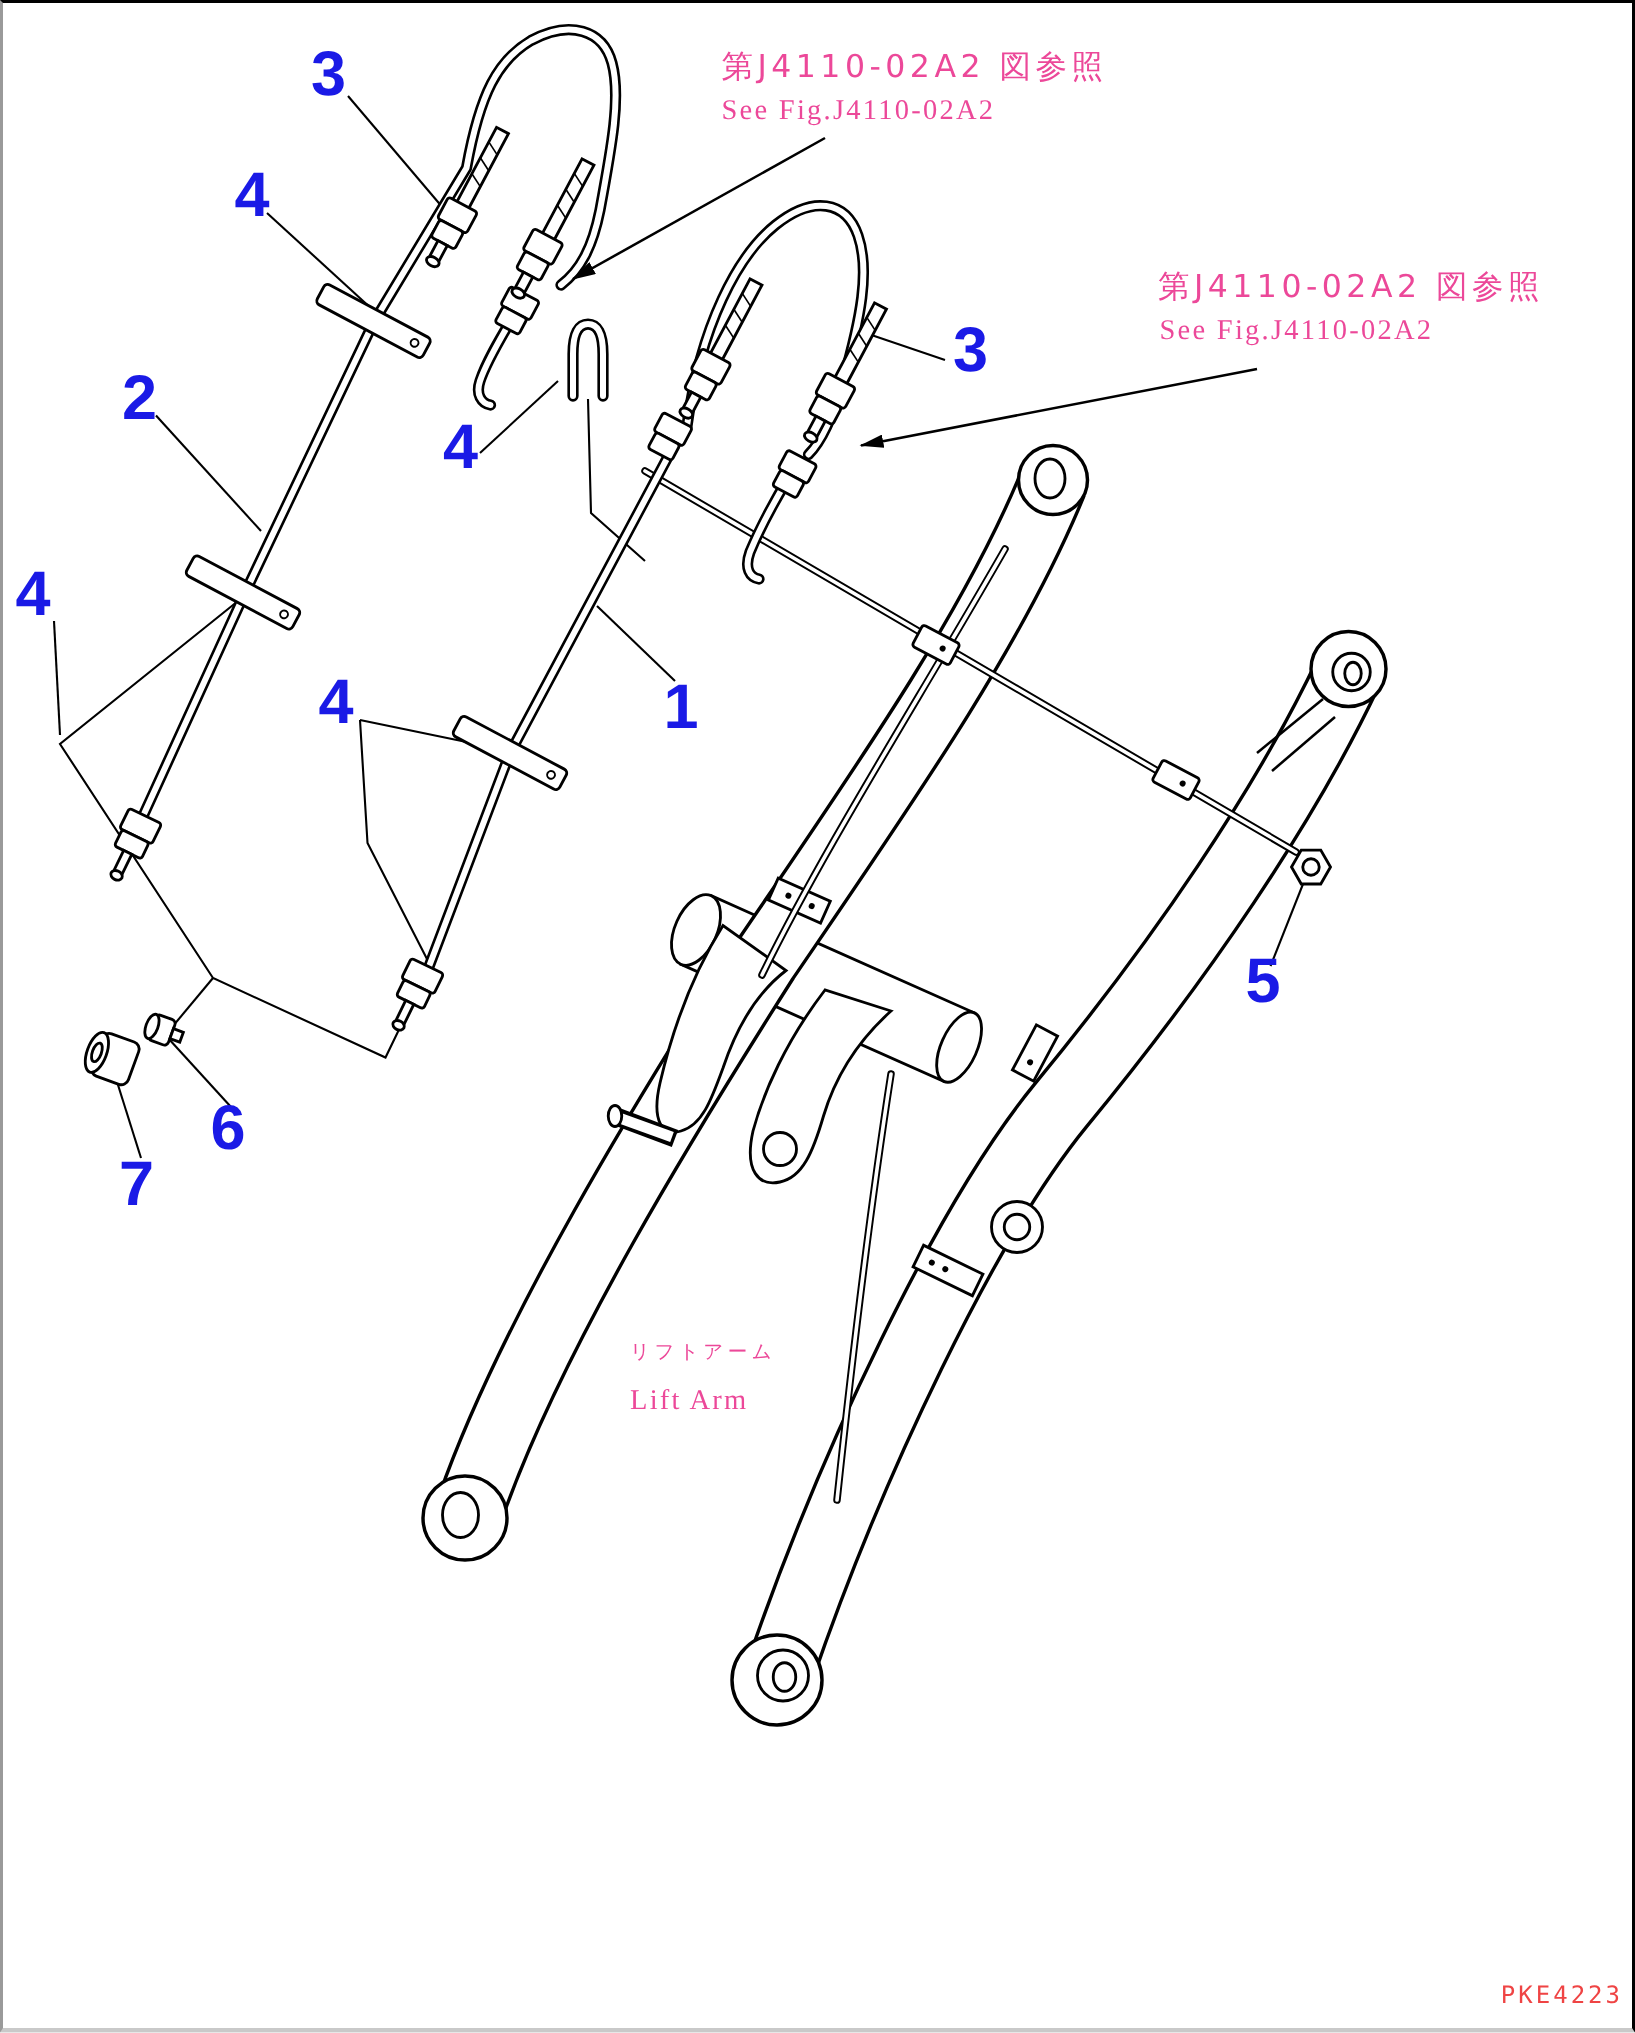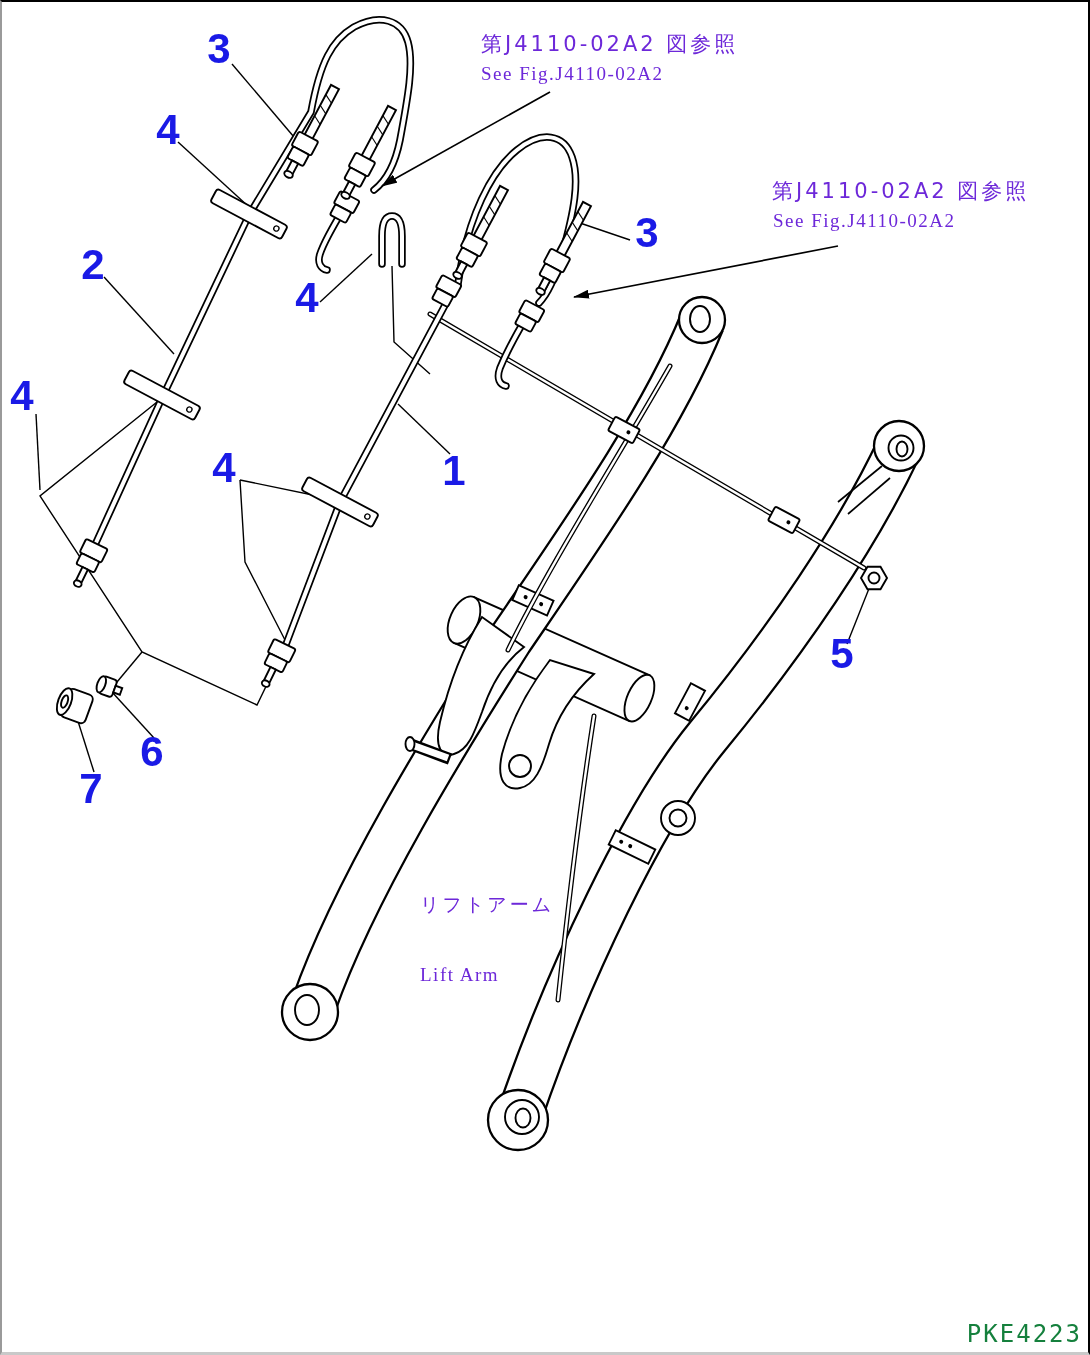--- a/index.html
+++ b/index.html
@@ -9,24 +9,24 @@
     background:#ffffff;
     overflow:hidden;
     box-sizing:border-box;
     border-top:2px solid #000;
     border-right:2px solid #000;
     border-left:2px solid #9a9a9a;
     border-bottom:3px solid #c9c9c9;
     font-family:"Liberation Sans", sans-serif;
   }
   svg{position:absolute;left:0;top:0;}
-  .lbl{position:absolute;color:#6d28d9;white-space:nowrap;}
+  .lbl{position:absolute;color:#ec4899;white-space:nowrap;}
   .jp{font-family:"DejaVu Sans", sans-serif;font-size:21px;letter-spacing:3px;}
   .en{font-family:Liberation Serif, serif;font-size:19px;letter-spacing:1.5px;}
-  .code{font-family:"DejaVu Sans Mono", monospace;font-size:24px;letter-spacing:2px;color:#15803d;}
+  .code{font-family:"DejaVu Sans Mono", monospace;font-size:16px;letter-spacing:2px;color:#ef4444;}
   .callout{
     position:absolute;
     transform:translate(-50%,-50%);
     font-family:"Liberation Sans", sans-serif;
     font-weight:bold;font-size:42px;line-height:1;
     color:#1a1ae6;
   }
   
   .ln  {fill:none;stroke:#000;stroke-width:1.4;}
   .ln2 {fill:none;stroke:#000;stroke-width:1.7;}
@@ -237,22 +237,22 @@
       <line x1="836" y1="244" x2="572" y2="295" class="ln2" marker-end="url(#arrow)"></line>
     </g>
   </svg>
 
   <div class="lbl jp" style="left:479px;top:28px;">第J4110-02A2 図参照</div>
   <div class="lbl en" style="left:479px;top:61px;">See Fig.J4110-02A2</div>
 
   <div class="lbl jp" style="left:770px;top:175px;">第J4110-02A2 図参照</div>
   <div class="lbl en" style="left:771px;top:208px;">See Fig.J4110-02A2</div>
 
-  <div class="lbl jp" style="left:418px;top:890px;font-size:19px;">リフトアーム</div>
-  <div class="lbl en" style="left:418px;top:962px;">Lift Arm</div>
+  <div class="lbl jp" style="left:418px;top:890px;font-size:13px;">リフトアーム</div>
+  <div class="lbl en" style="left:418px;top:921px;">Lift Arm</div>
 
   <div class="lbl code" style="right:6px;top:1318px;">PKE4223</div>
 
   <div class="callout" style="left:217px;top:47px;">3</div>
   <div class="callout" style="left:166px;top:128px;">4</div>
   <div class="callout" style="left:91px;top:263px;">2</div>
   <div class="callout" style="left:20px;top:394px;">4</div>
   <div class="callout" style="left:305px;top:296px;">4</div>
   <div class="callout" style="left:222px;top:466px;">4</div>
   <div class="callout" style="left:452px;top:469px;">1</div>

